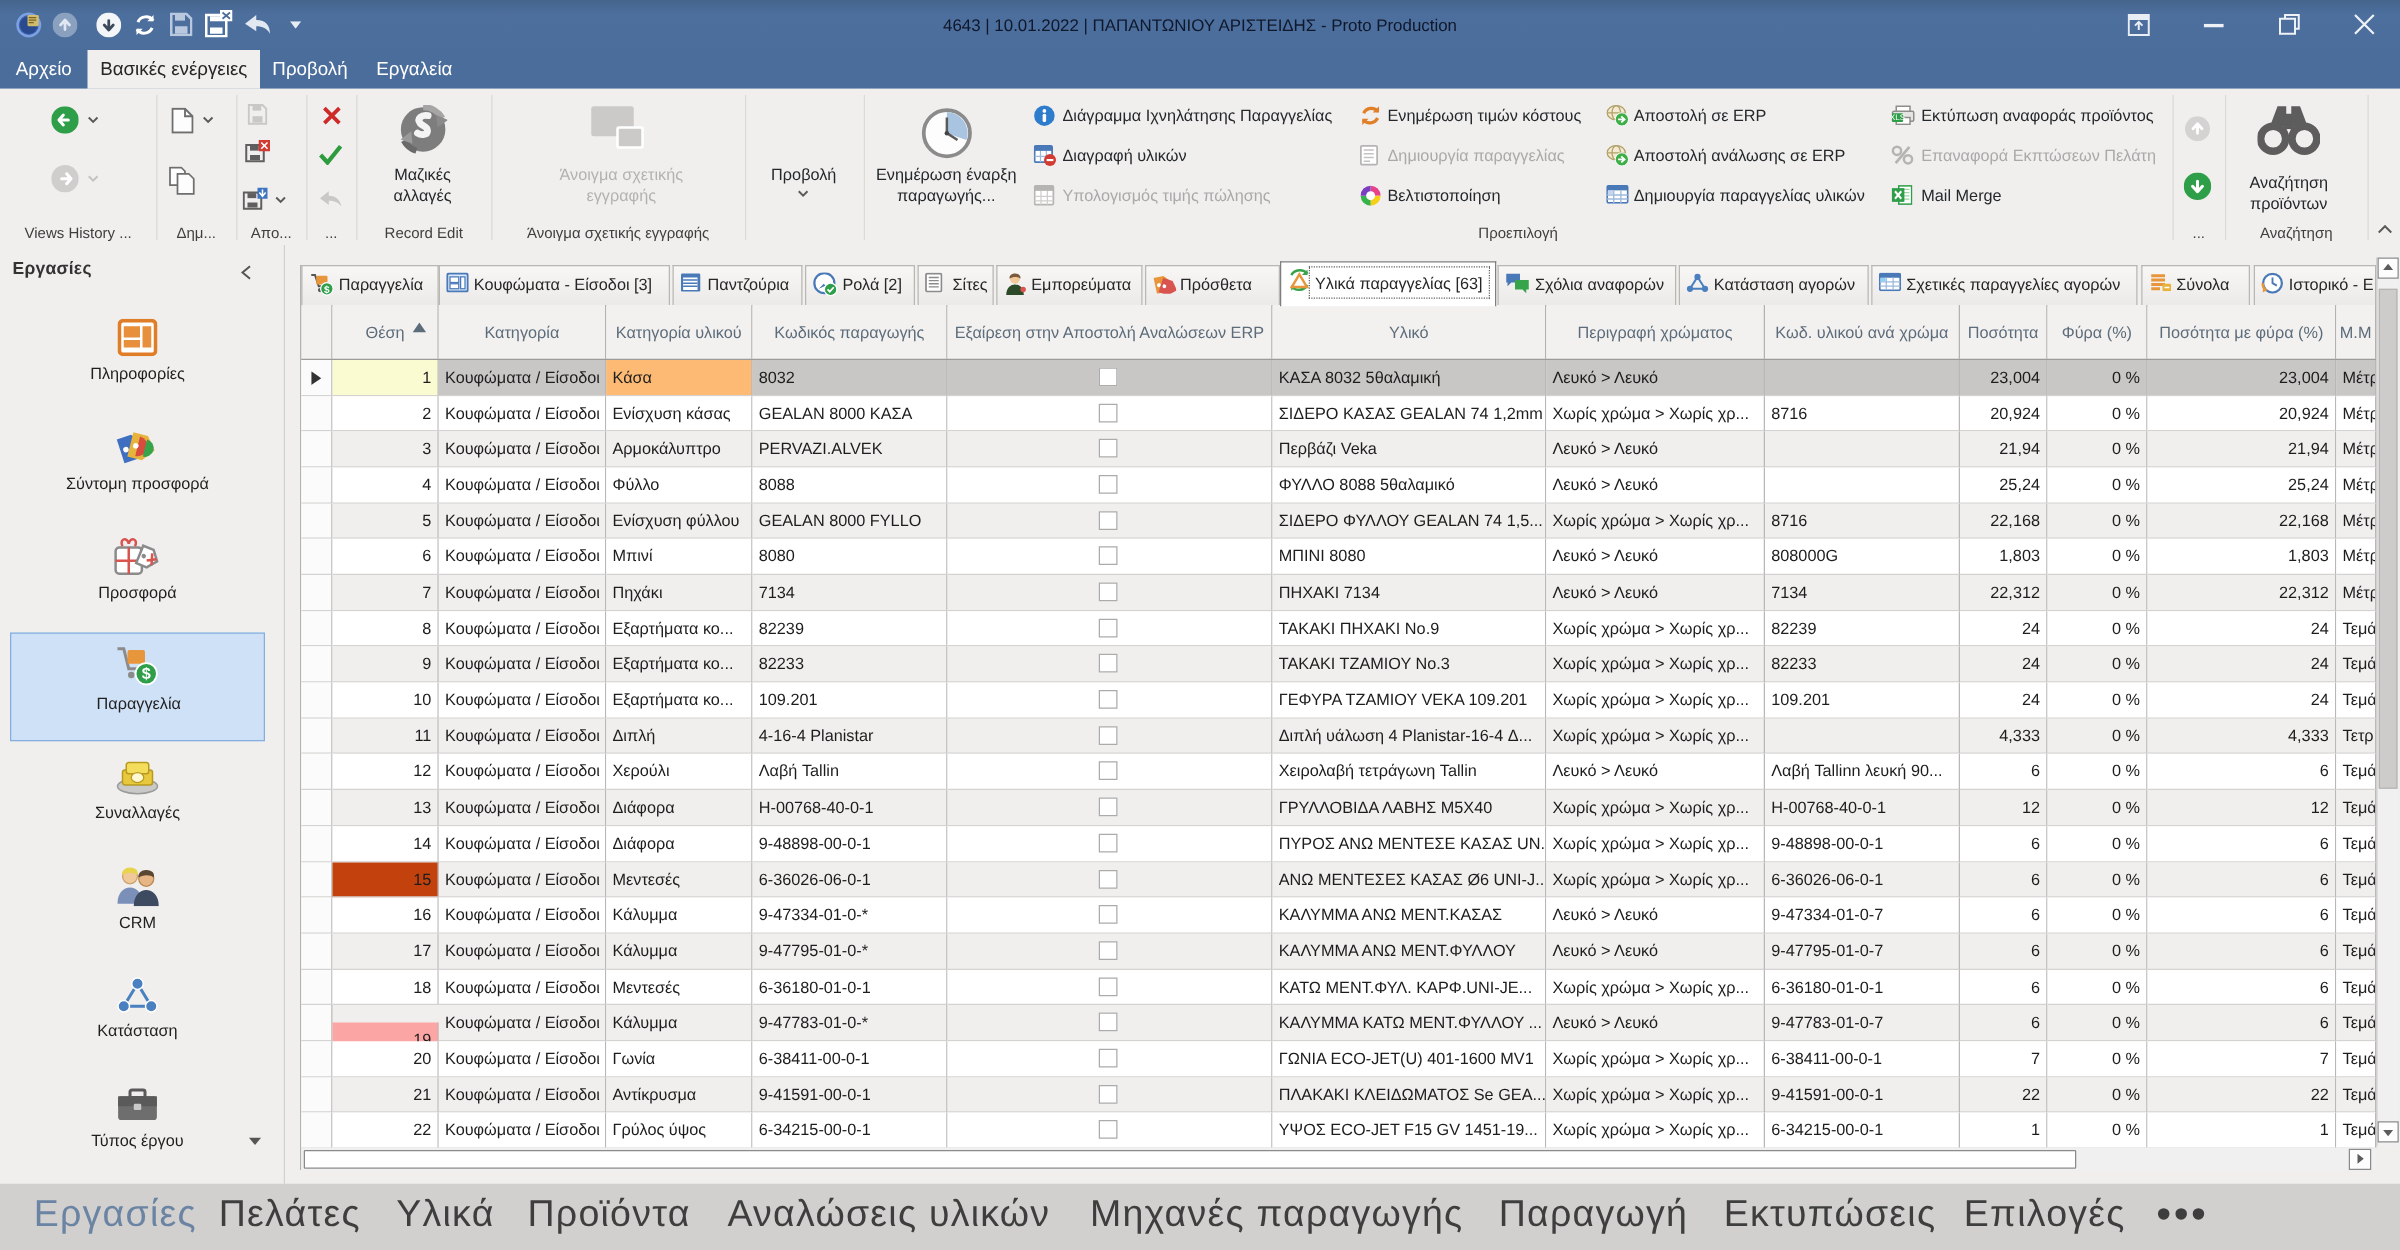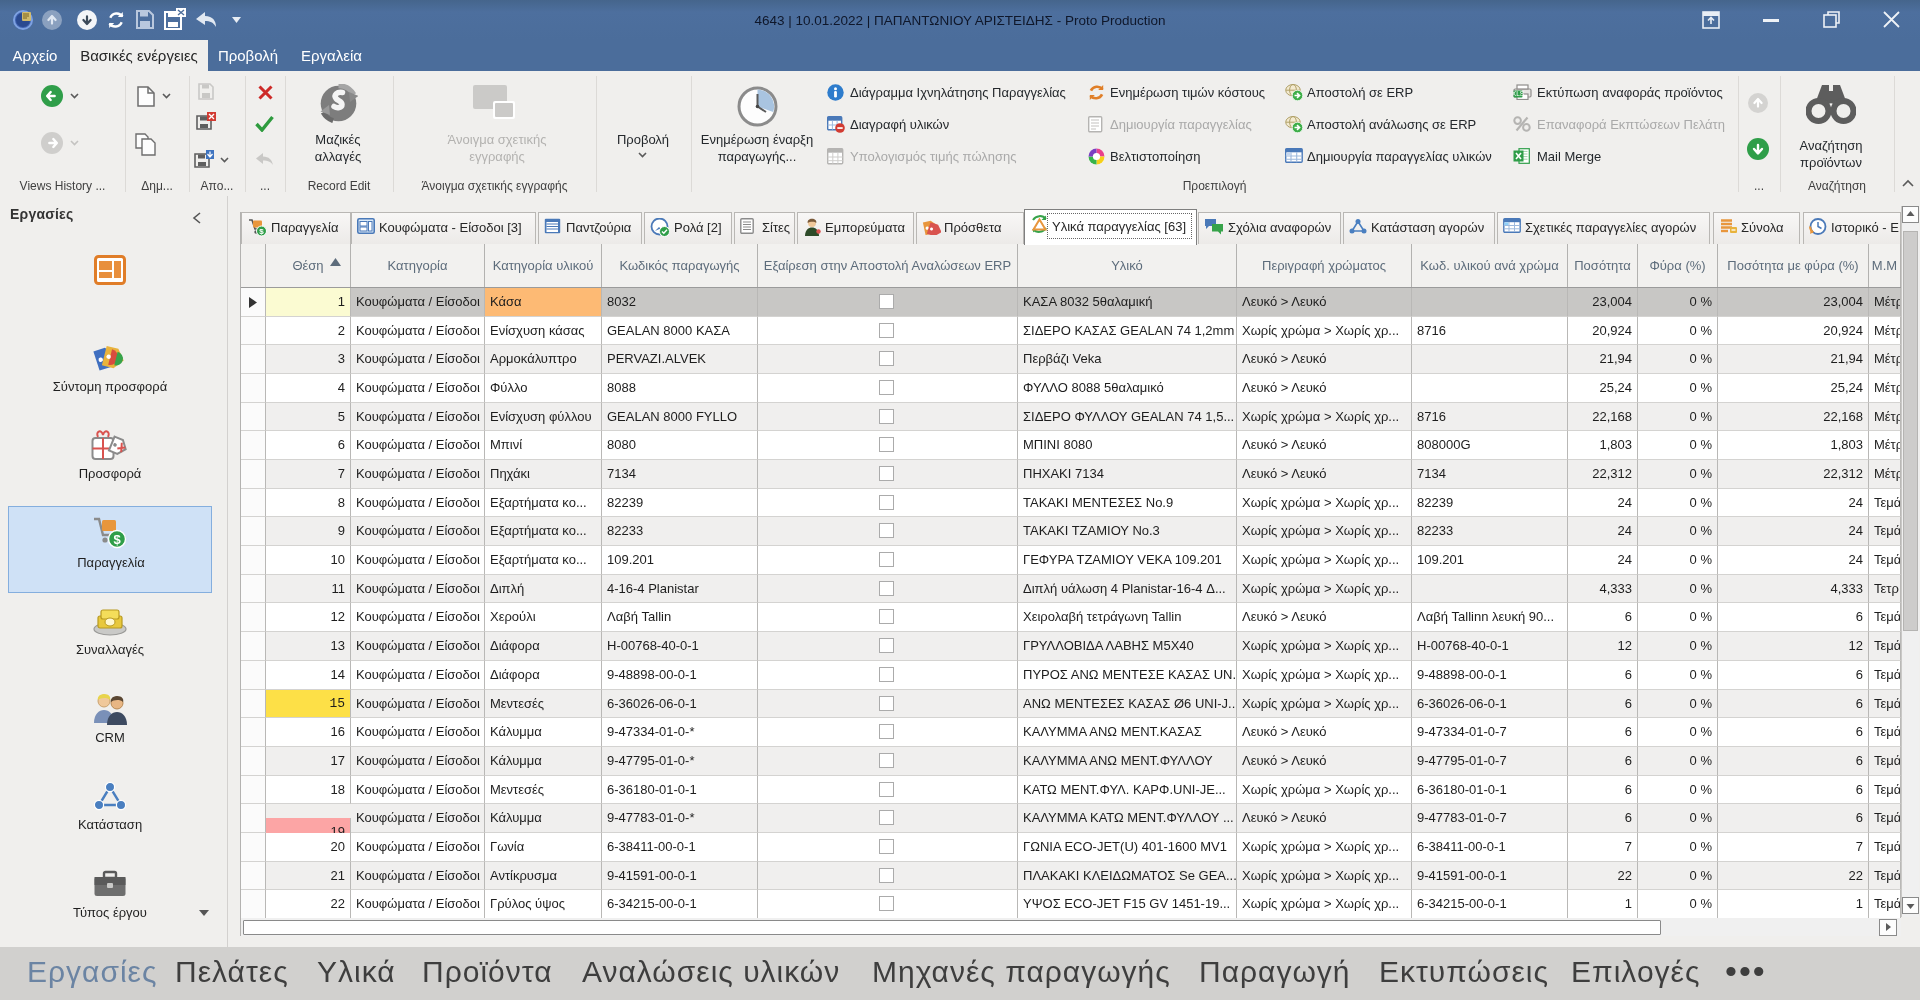--- a/index.html
+++ b/index.html
@@ -309,20 +309,23 @@
     </svg>
     <div class="rbig-t" style="left:1771px;top:137px;width:120px">Αναζήτηση<br>προϊόντων</div>
     <svg class="abs" style="left:1902px;top:179px" width="12" height="8" viewBox="0 0 12 8">
       <path d="M1 7 L6 2 L11 7" stroke="#5a5a5a" stroke-width="1.6" fill="none"></path>
     </svg>
     <div id="sidebar" class="abs"></div>
     <div id="sb-title" class="abs">Εργασίες</div>
     <svg class="abs" style="left:192px;top:212px" width="10" height="12" viewBox="0 0 10 12">
       <path d="M8 1 L2 6 L8 11" stroke="#555" stroke-width="1.6" fill="none"></path>
     </svg>
+    <div class="sb-item" style="top:243px">
+      <div class="t">Πληροφορίες</div>
+    </div>
     <svg class="abs" style="left:94px;top:255.0px" width="32" height="30" viewBox="0 0 32 30">
       <rect x="1.5" y="1.5" width="29" height="27" rx="3" fill="#fff" stroke="#e07d28" stroke-width="3"></rect>
       <rect x="5" y="6" width="13" height="9" fill="#e88f3c"></rect>
       <rect x="20" y="6" width="7" height="17" fill="#e88f3c"></rect>
       <rect x="5" y="17" width="13" height="6" fill="#e88f3c"></rect>
     </svg>
     <div class="sb-item" style="top:331px">
       <div class="t">Σύντομη προσφορά</div>
     </div>
     <svg class="abs" style="left:92px;top:341.7px" width="36" height="32" viewBox="0 0 36 32">
@@ -680,21 +683,21 @@
     </div>
     <div class="grow" style="left:241px;top:488.76px">
       <div class="gcell" style="left:0px;width:25px;background:#fbfbfb;text-align:center;padding:0"></div>
       <div class="gcell num" style="left:25px;width:85px;background:#ffffff;">8</div>
       <div class="gcell " style="left:110px;width:134px;background:#ffffff;">Κουφώματα / Είσοδοι</div>
       <div class="gcell " style="left:244px;width:117px;background:#ffffff;">Εξαρτήματα κο...</div>
       <div class="gcell " style="left:361px;width:156px;background:#ffffff;">82239</div>
       <div class="gcell" style="left:517px;width:260px;background:#ffffff;padding:0">
         <span class="cb" style="left:121px"></span>
       </div>
-      <div class="gcell " style="left:777px;width:219px;background:#ffffff;">ΤΑΚΑΚΙ ΜΕΝΤΕΣΕΣ No.9</div>
+      <div class="gcell " style="left:777px;width:219px;background:#ffffff;">ΤΑΚΑΚΙ ΠΗΧΑΚΙ No.9</div>
       <div class="gcell " style="left:996px;width:175px;background:#ffffff;">Χωρίς χρώμα &gt; Χωρίς χρ...</div>
       <div class="gcell " style="left:1171px;width:156px;background:#ffffff;">82239</div>
       <div class="gcell num" style="left:1327px;width:70px;background:#ffffff;">24</div>
       <div class="gcell num" style="left:1397px;width:80px;background:#ffffff;">0 %</div>
       <div class="gcell num" style="left:1477px;width:151px;background:#ffffff;">24</div>
       <div class="gcell " style="left:1628px;width:32px;background:#ffffff;">Τεμά</div>
     </div>
     <div class="grow" style="left:241px;top:517.44px">
       <div class="gcell" style="left:0px;width:25px;background:#fbfbfb;text-align:center;padding:0"></div>
       <div class="gcell num" style="left:25px;width:85px;background:#f0efee;">9</div>
@@ -792,21 +795,21 @@
       <div class="gcell " style="left:777px;width:219px;background:#ffffff;">ΠΥΡΟΣ ΑΝΩ ΜΕΝΤΕΣΕ ΚΑΣΑΣ UN...</div>
       <div class="gcell " style="left:996px;width:175px;background:#ffffff;">Χωρίς χρώμα &gt; Χωρίς χρ...</div>
       <div class="gcell " style="left:1171px;width:156px;background:#ffffff;">9-48898-00-0-1</div>
       <div class="gcell num" style="left:1327px;width:70px;background:#ffffff;">6</div>
       <div class="gcell num" style="left:1397px;width:80px;background:#ffffff;">0 %</div>
       <div class="gcell num" style="left:1477px;width:151px;background:#ffffff;">6</div>
       <div class="gcell " style="left:1628px;width:32px;background:#ffffff;">Τεμά</div>
     </div>
     <div class="grow" style="left:241px;top:689.52px">
       <div class="gcell" style="left:0px;width:25px;background:#fbfbfb;text-align:center;padding:0"></div>
-      <div class="gcell num" style="left:25px;width:85px;background:#fde047;font-family:Liberation Mono, monospace;">15</div>
+      <div class="gcell num" style="left:25px;width:85px;background:#c2410c;">15</div>
       <div class="gcell " style="left:110px;width:134px;background:#f0efee;">Κουφώματα / Είσοδοι</div>
       <div class="gcell " style="left:244px;width:117px;background:#f0efee;">Μεντεσές</div>
       <div class="gcell " style="left:361px;width:156px;background:#f0efee;">6-36026-06-0-1</div>
       <div class="gcell" style="left:517px;width:260px;background:#f0efee;padding:0">
         <span class="cb" style="left:121px"></span>
       </div>
       <div class="gcell " style="left:777px;width:219px;background:#f0efee;">ΑΝΩ ΜΕΝΤΕΣΕΣ ΚΑΣΑΣ Ø6 UNI-J...</div>
       <div class="gcell " style="left:996px;width:175px;background:#f0efee;">Χωρίς χρώμα &gt; Χωρίς χρ...</div>
       <div class="gcell " style="left:1171px;width:156px;background:#f0efee;">6-36026-06-0-1</div>
       <div class="gcell num" style="left:1327px;width:70px;background:#f0efee;">6</div>

